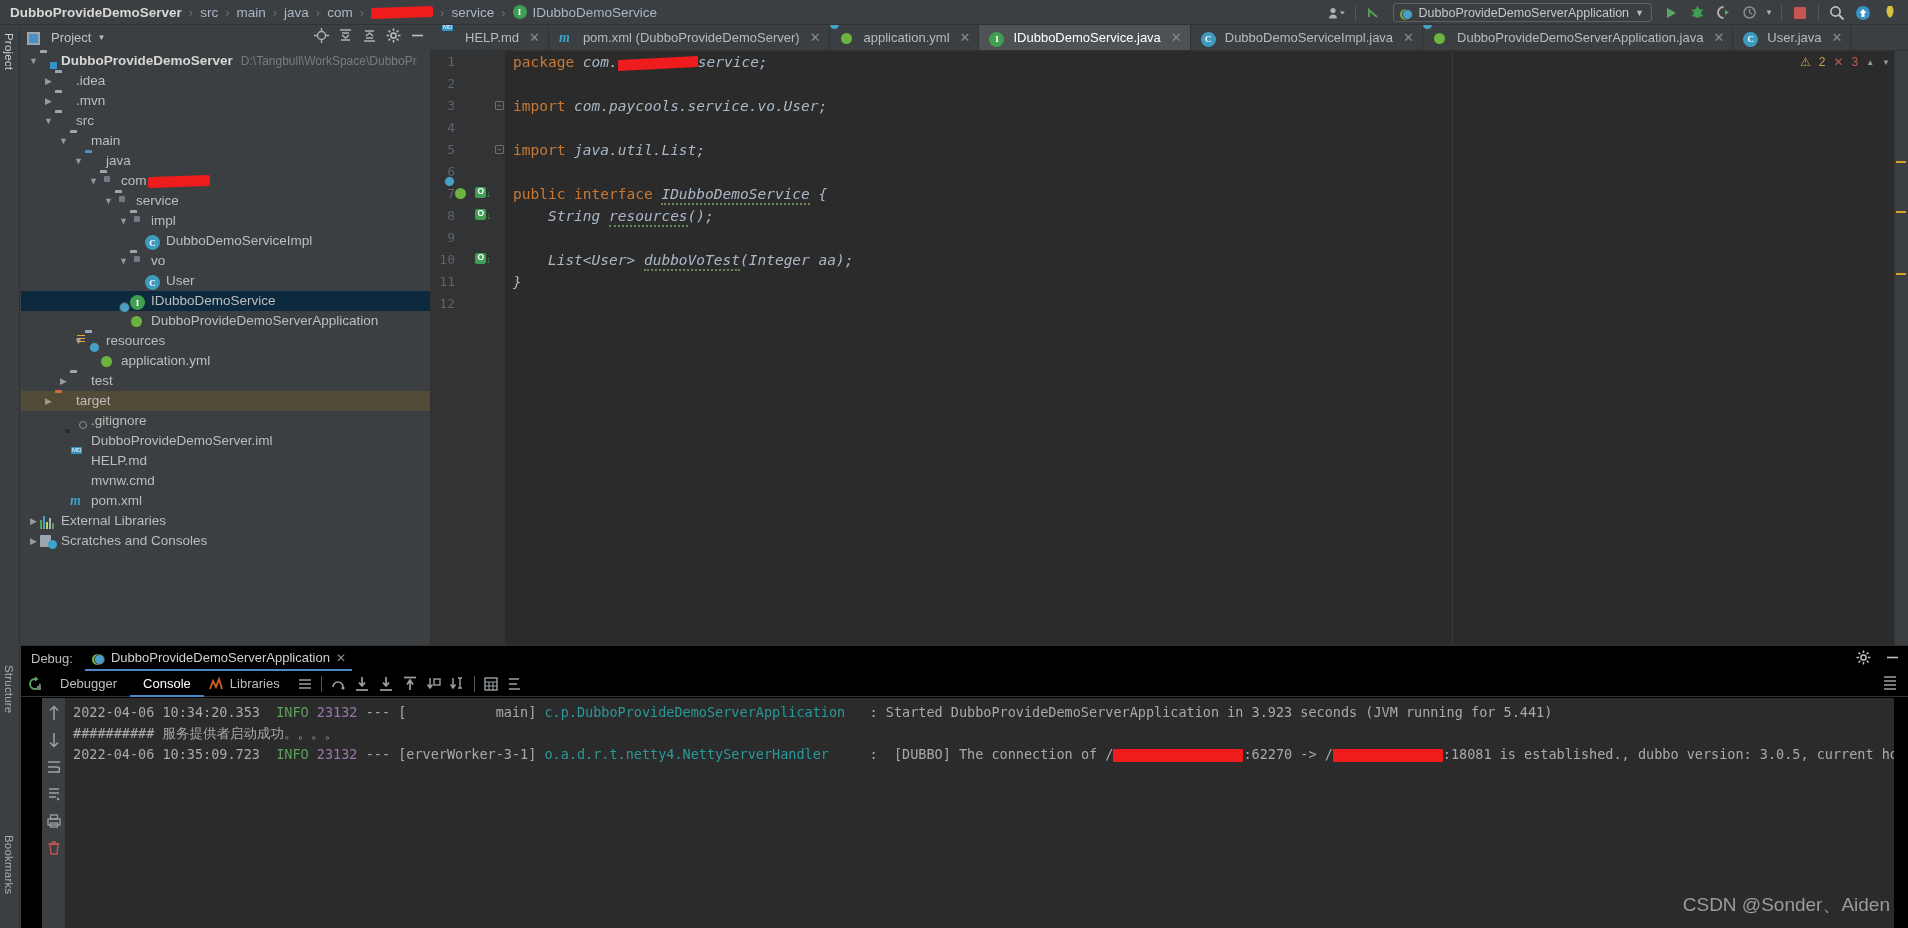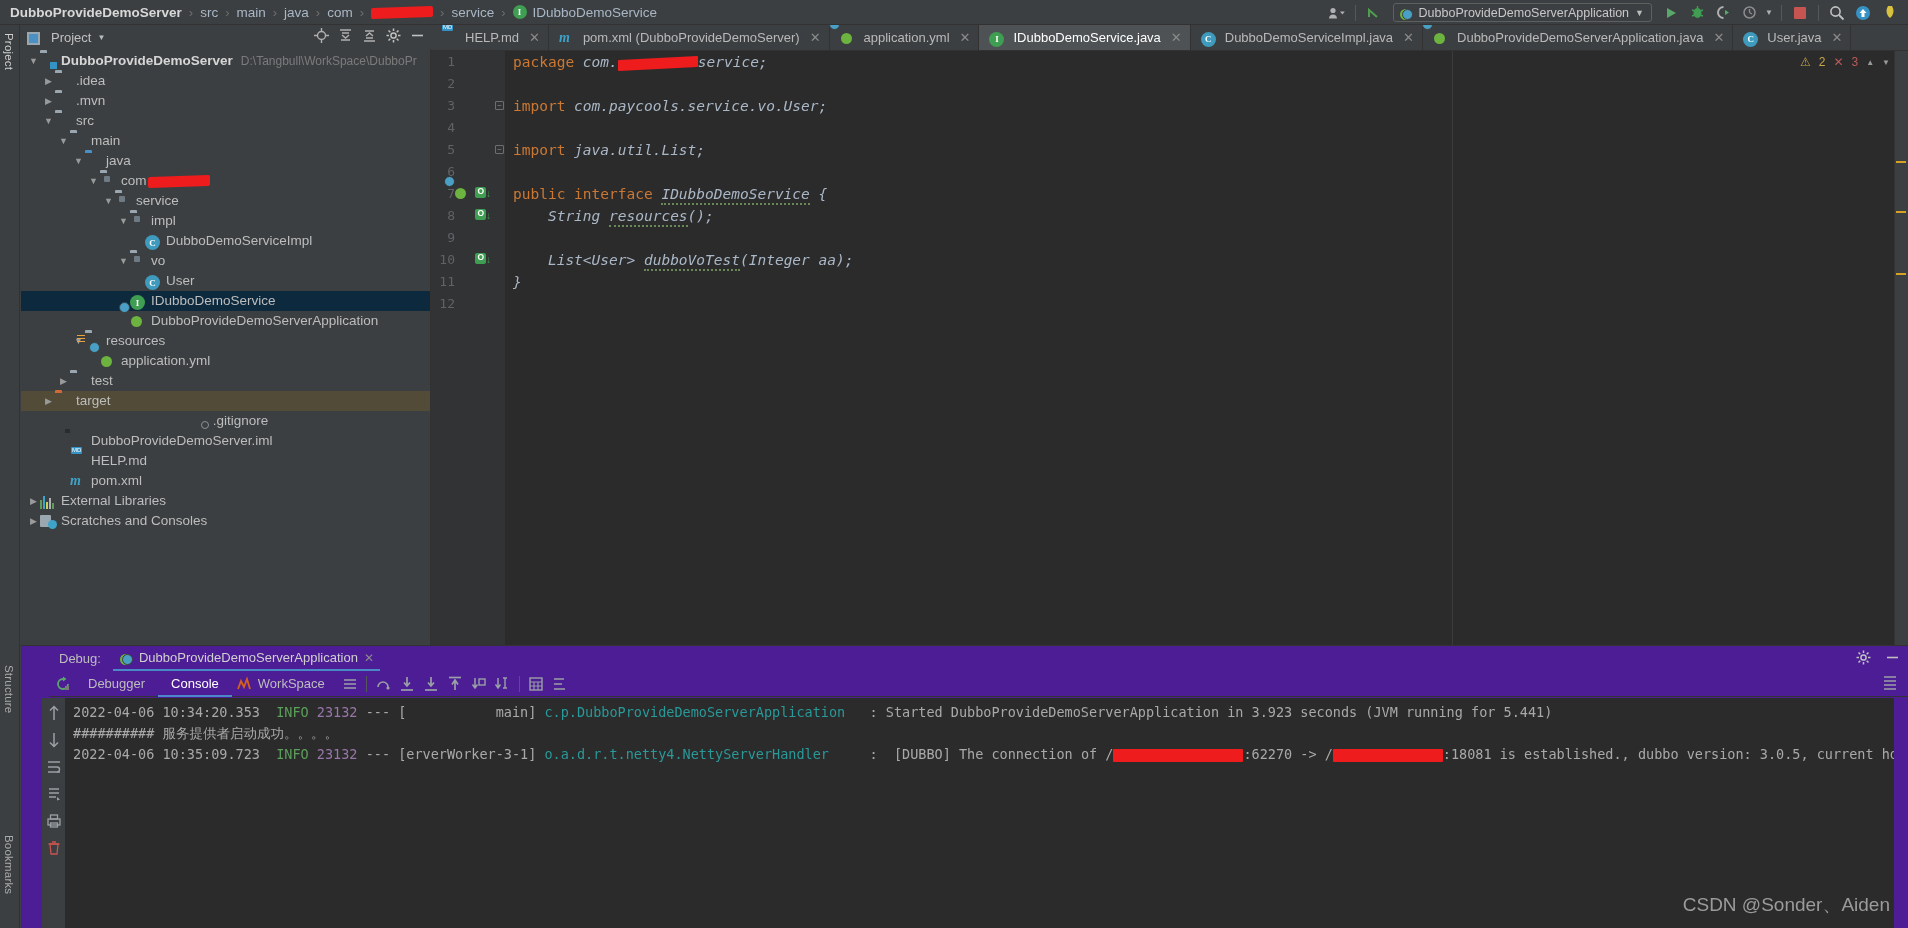--- a/index.html
+++ b/index.html
@@ -230,23 +230,22 @@
     font-size: 12px; color: #b5b5b5;
     z-index: 5;
   }
   .warn-c { color: #c9a54a; }
   .err-c { color: #bb5a5a; }
   .stripe-mark { position: absolute; right: 2px; width: 10px; height: 2px; background: #d5a223; }
 
   
   .debug-panel {
     position: absolute; left: 21px; right: 0; top: 645px; bottom: 0;
-    background: #4c1d95;
+    background: #000000;
     border-top: 1px solid #323232;
-    padding-left: 28px;
   }
   .debug-header {
     height: 25px; display: flex; align-items: center;
     padding-left: 10px; gap: 12px;
     position: relative;
   }
   .dbg-label { font-size: 13px; color: #bdbdbd; }
   .dbg-tab {
     display: flex; align-items: center; gap: 6px;
     font-size: 13px; color: #d0d0d0;
@@ -524,34 +523,39 @@
         <div class="row" style="padding-left: 36px;">
           <span class="arrow">▶</span>
           <span class="ico"><span class="folder" style="width:15px"></span></span>
           <span class="lbl">test</span>
         </div>
         <div class="row target-hl" style="padding-left: 21px;">
           <span class="arrow">▶</span>
           <span class="ico"><span class="folder orange" style="width:15px"></span></span>
           <span class="lbl">target</span>
         </div>
-        <div class="row" style=" justify-content: center;">
+        <div class="row" style="padding-left: 36px;">
           <span class="arrow"></span>
           <span class="ico"><span class="leafdoc"></span><span style="position:absolute;right:-1px;bottom:0;width:8px;height:8px;border:1.4px solid #8b9197;border-radius:50%"></span></span>
           <span class="lbl">.gitignore</span>
         </div>
         <div class="row" style="padding-left: 36px;">
           <span class="arrow"></span>
           <span class="ico"><span class="leafdoc"><span style="position:absolute;right:0;bottom:0;width:5px;height:4px;background:#2b2b2b"></span></span></span>
           <span class="lbl">DubboProvideDemoServer.iml</span>
         </div>
         <div class="row" style="padding-left: 36px;">
           <span class="arrow"></span>
           <span class="ico"><span class="leafdoc"><span class="badge-md">MD</span></span></span>
           <span class="lbl">HELP.md</span>
+        </div>
+        <div class="row" style="padding-left: 36px;">
+          <span class="arrow"></span>
+          <span class="ico"><span class="leafdoc" style="background:#a7adb2"></span></span>
+          <span class="lbl">mvnw.cmd</span>
         </div>
         <div class="row" style="padding-left: 36px;">
           <span class="arrow"></span>
           <span class="ico"><span class="mvn-m">m</span></span>
           <span class="lbl">pom.xml</span>
         </div>
         <div class="row" style="padding-left: 6px;">
           <span class="arrow">▶</span>
           <span class="ico">
             <span class="ext-lib">
@@ -700,21 +704,21 @@
             <rect x="10" y="10" width="4" height="4" fill="#7a7a7a"></rect>
           </svg>
       </span>
       <span class="dtab">Debugger</span>
       <span class="dtab on">Console</span>
       <span class="dtb-ico">
         <svg width="16" height="16" viewBox="0 0 16 16">
             <path d="M2 13 L5 5 L8 11 L11 3 L14 13" stroke="#d4601f" stroke-width="1.8" fill="none"></path>
           </svg>
       </span>
-      <span class="dtab" style="padding-left:2px">WorkSpace</span>
+      <span class="dtab" style="padding-left:2px">Libraries</span>
       <span class="dtb-ico">
         <svg width="16" height="16" viewBox="0 0 16 16">
             <path d="M2 4 L14 4 M2 8 L14 8 M2 12 L14 12" stroke="#9aa0a6" stroke-width="1.5"></path>
           </svg>
       </span>
       <span class="dsep"></span>
       <span class="dtb-ico">
         <svg width="16" height="16" viewBox="0 0 16 16">
             <path d="M3 11 A5 5 0 0 1 13 11" stroke="#9aa0a6" stroke-width="1.6" fill="none"></path>
             <circle cx="13" cy="12" r="1.6" fill="#9aa0a6"></circle>

